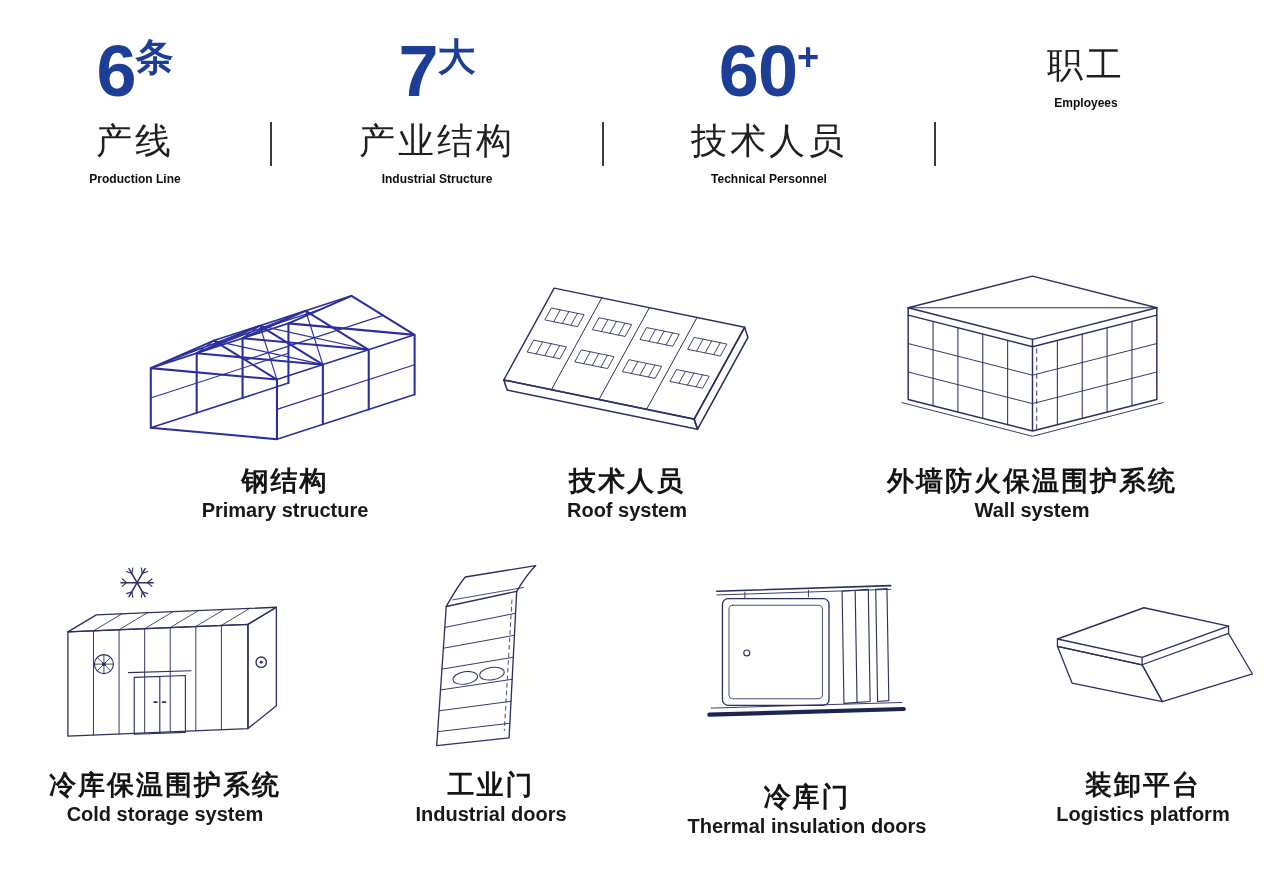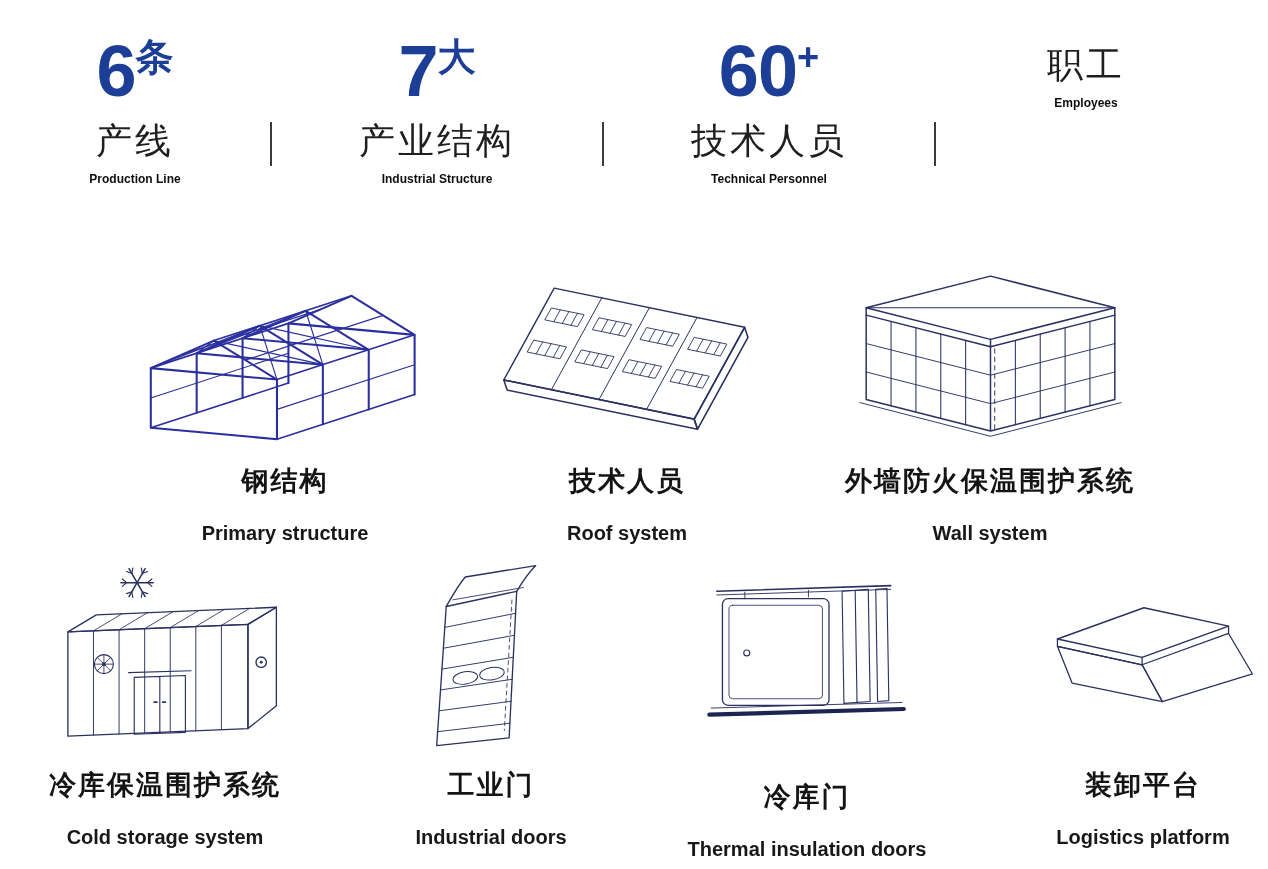--- a/index.html
+++ b/index.html
@@ -35,42 +35,42 @@
     width:2px; height:44px; background:#3c3c3c; margin-top:88px; flex:0 0 auto;
   }
 
   
   .product {
     position:absolute; margin:0; display:flex; flex-direction:column; align-items:center;
   }
   .row1 { top:248px;align-items:center; } .row2 { top:552px; }
   .p-steel     { left:115px;  width:340px; }
   .p-roof      { left:477px;  width:300px; }
-  .p-wall      { left:820px;  width:340px; }
+  .p-wall      { left:862px;  width:340px; }
   .p-cold      { left:15px;   width:300px; }
   .p-inddoor   { left:361px;  width:260px; }
   .p-thermdoor { left:647px;  width:320px;gap:12px; }
   .p-dock      { left:1008px; width:270px; }
 
   .icon-box {
     height:205px; width:100%;
     display:flex; align-items:flex-end; justify-content:center;
   }
   .icon-box svg { display:block; }
   .mb8  { margin-bottom:8px; }
   .mb6  { margin-bottom:6px; }
   .mb16 { margin-bottom:16px; }
   .mb26 { margin-bottom:26px; }
 
   .p-cn {
     margin-top:10px; font-size:27px; font-weight:600; color:#141414; letter-spacing:2px;
     white-space:nowrap;
   }
   .p-en {
-    margin-top:23px; font-size:20px; font-weight:600; color:#181818; white-space:nowrap;
+    margin-top:0; font-size:20px; font-weight:600; color:#181818; white-space:nowrap;
   }
   figcaption { text-align:center; }
 
   
   svg path, svg rect, svg circle, svg ellipse, svg line {
     fill:none; stroke:#2a3160; stroke-linecap:round; stroke-linejoin:round;
   }
   .steel path { stroke:#2b2f9e; }
   .w18 { stroke-width:1.8; } .w16 { stroke-width:1.6; } .w14 { stroke-width:1.4; }
   .w12 { stroke-width:1.2; } .w10 { stroke-width:1; }   .w09 { stroke-width:0.9; }

